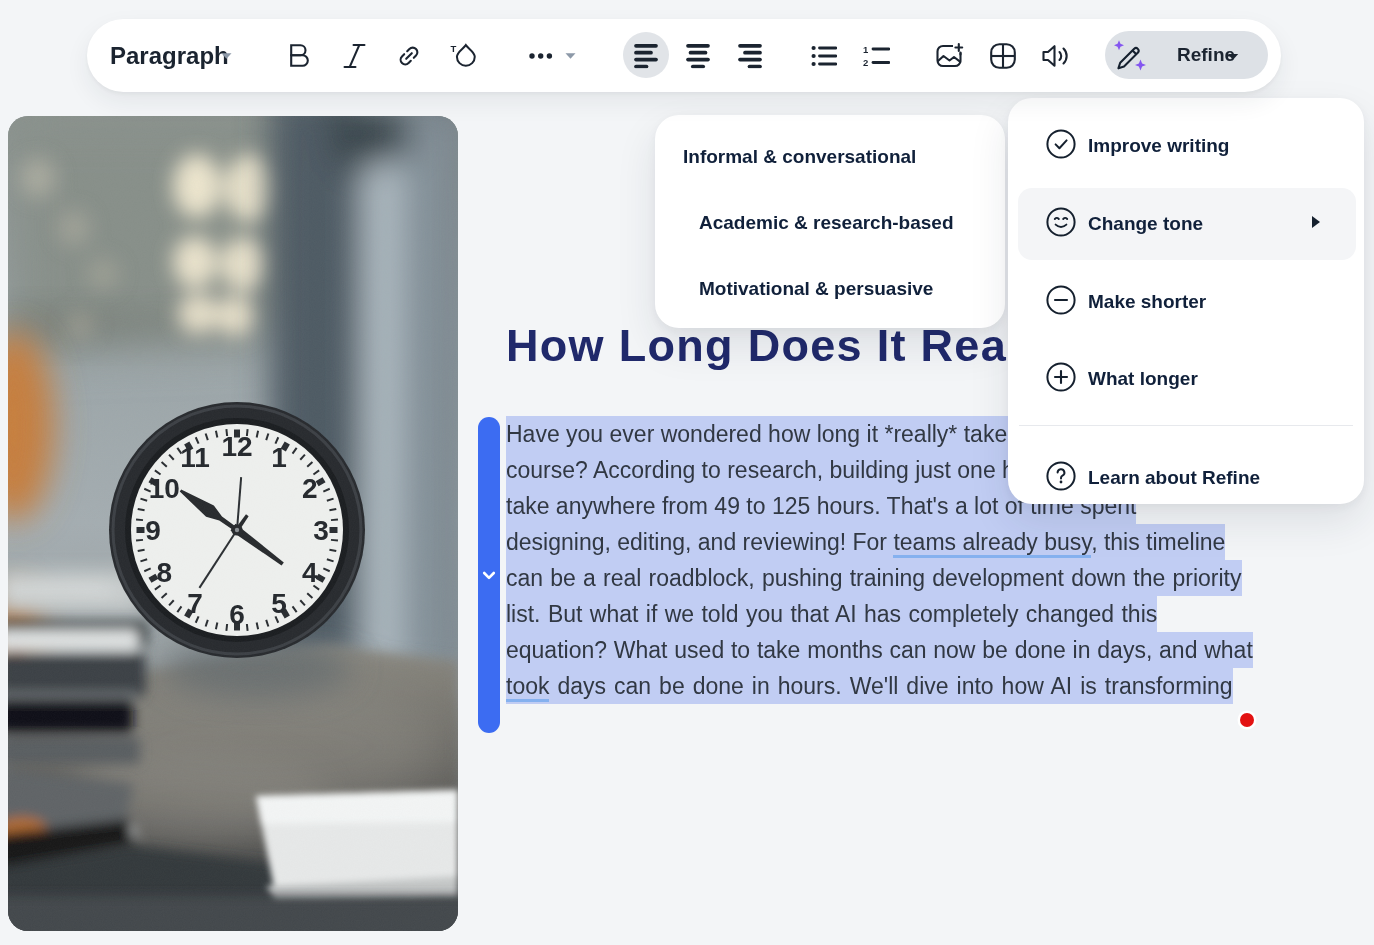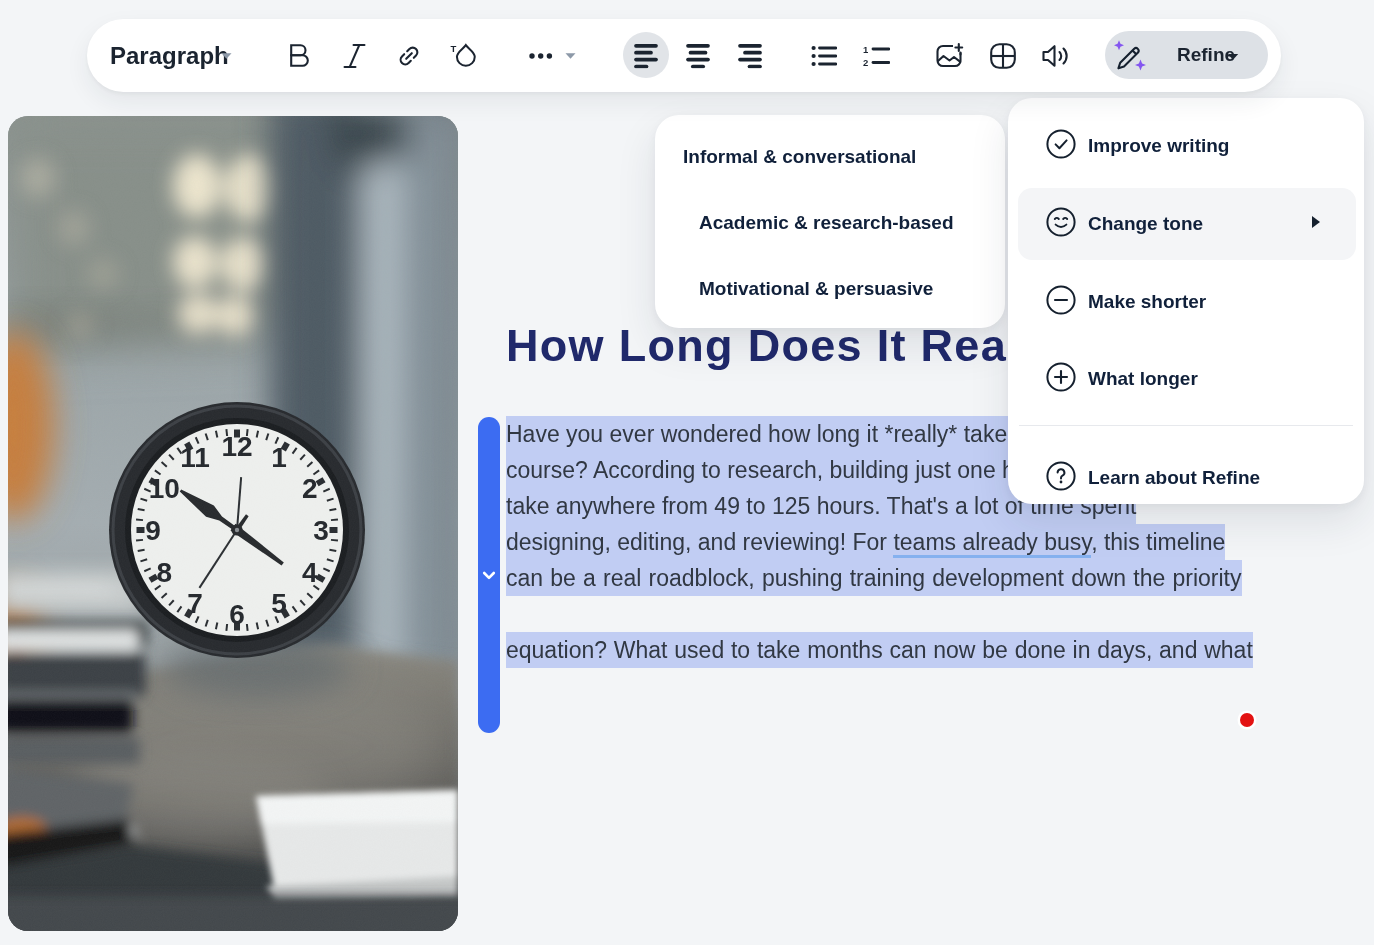--- a/index.html
+++ b/index.html
@@ -251,23 +251,23 @@
 </div>
 
 <div class="abs" id="title">How Long Does It Really Take to</div>
 
 <div class="abs" id="para">
 <span class="sel">Have you ever wondered how long it *really* takes to create an online</span><br>
 <span class="sel">course? According to research, building just one hour of learning can</span><br>
 <span class="sel">take anywhere from 49 to 125 hours. That's a lot of time spent</span><br>
 <span class="sel">designing, editing, and reviewing! For <span class="ul">teams already busy</span>, this timeline</span><br>
 <span class="sel" style="word-spacing:0.8px">can be a real roadblock, pushing training development down the priority</span><br>
-<br>
+<span class="sel" style="word-spacing:1px">list. But what if we told you that AI has completely changed this</span><br>
 <span class="sel" style="word-spacing:0.4px">equation? What used to take months can now be done in days, and what</span><br>
-<br>
+<span class="sel" style="word-spacing:1.6px"><span class="ul">took</span> days can be done in hours. We'll dive into how AI is transforming</span><br>
 </div>
 
 <div class="abs" id="handle">
   <svg width="14" height="12" viewBox="0 0 14 12">
       <path d="M2.2 3 L7 7.8 L11.8 3" fill="none" stroke="#fff" stroke-width="2.6" stroke-linecap="round" stroke-linejoin="round"></path>
     </svg>
 </div>
 
 <div class="abs" id="dot"></div>
 

